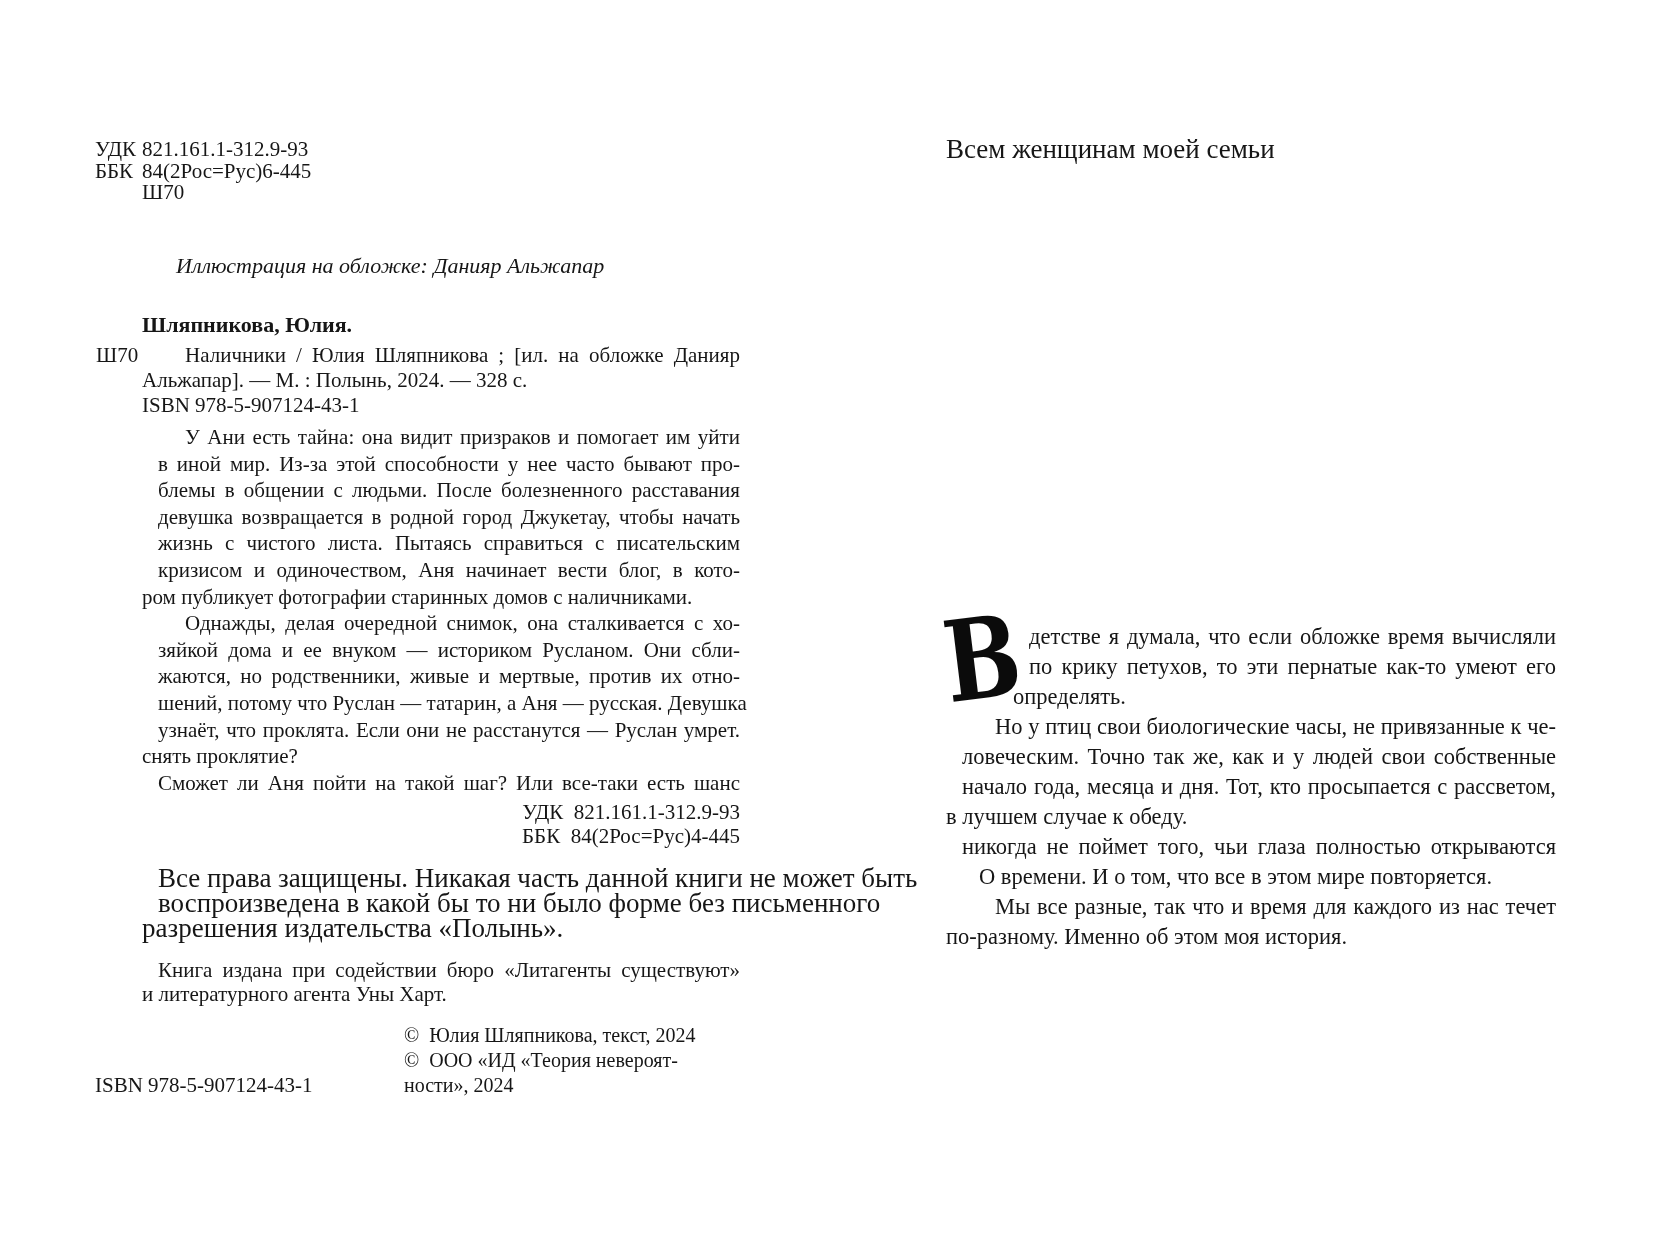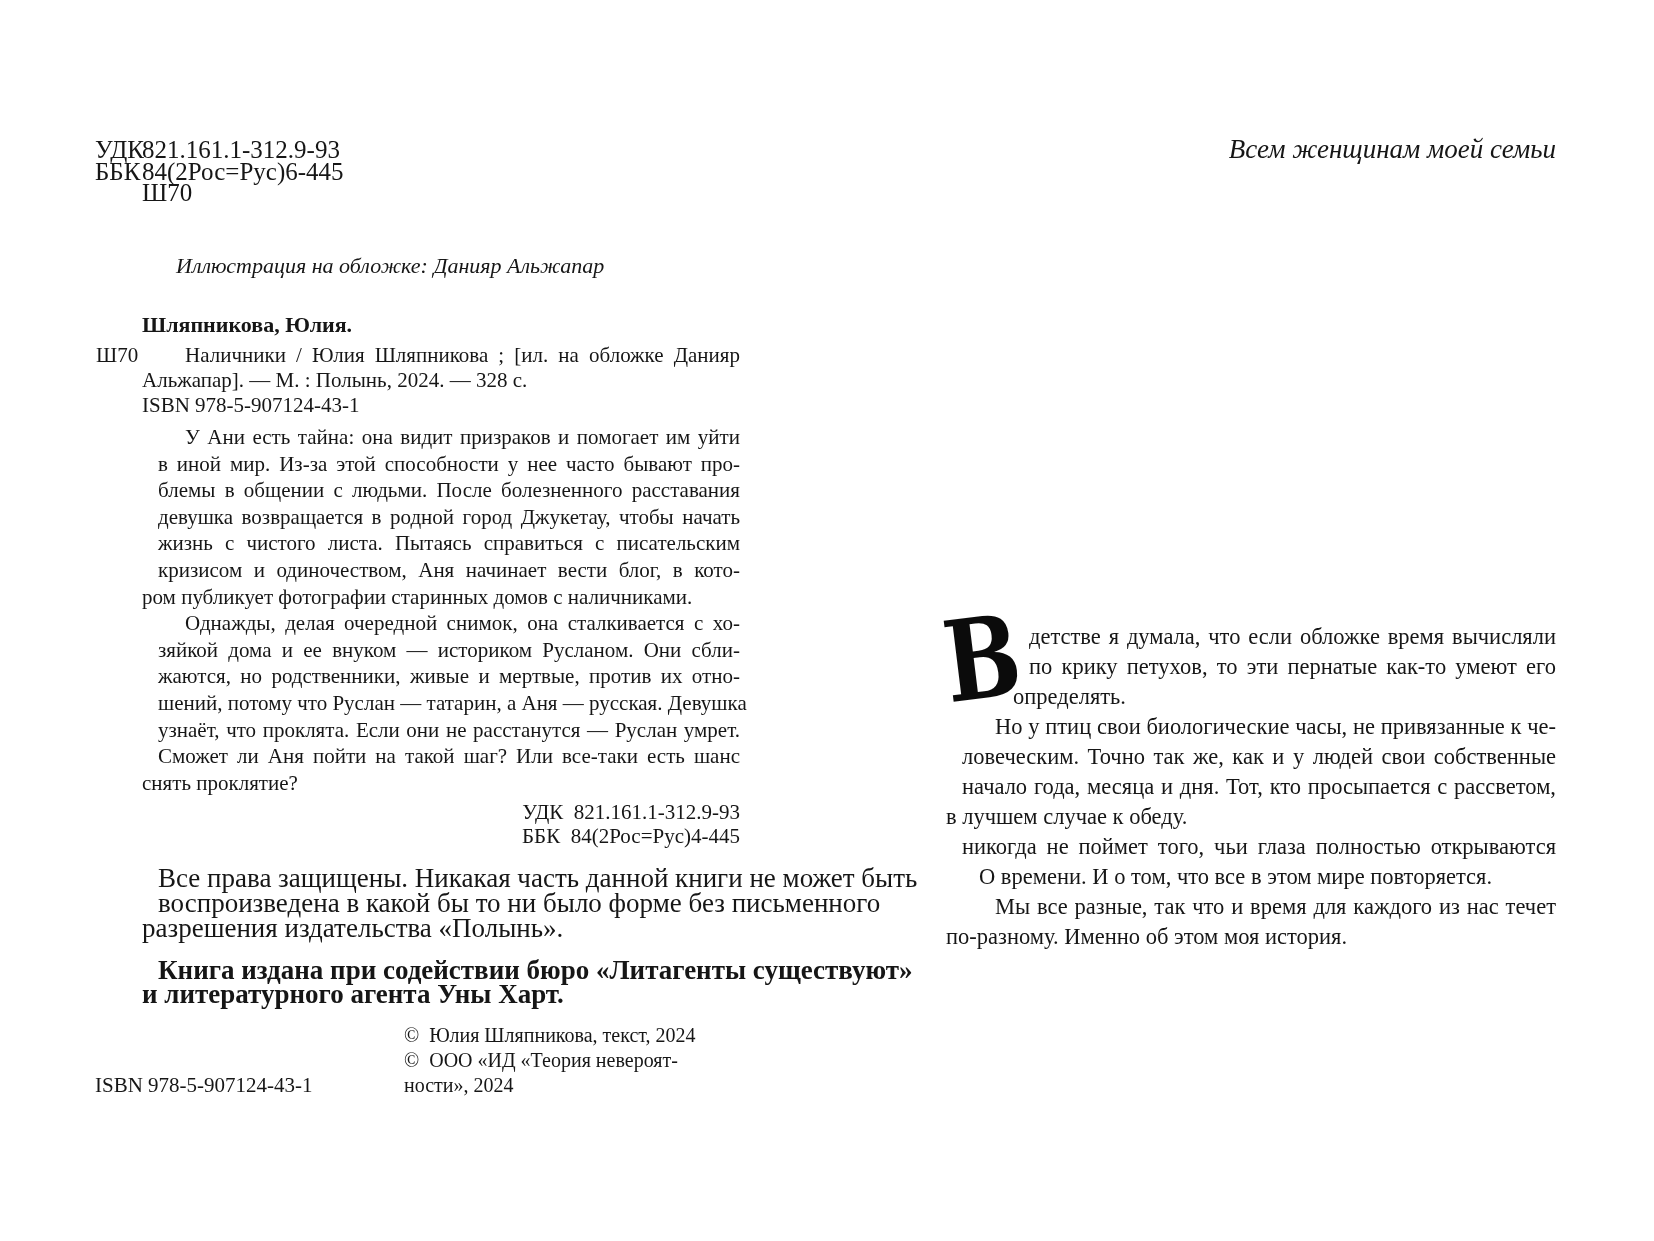--- a/index.html
+++ b/index.html
@@ -14,21 +14,21 @@
   }
   .blk { position:absolute; }
   .ln { white-space:nowrap; }
   .jf { text-align:justify; text-align-last:justify;margin-left:16px; }
   .prewrap .ln { white-space:pre-wrap; }
 
   
   .udc-top {
     left:95px; top:139px;
     display:grid; grid-template-columns:47px auto;
-    font-size:25px; line-height:21.5px;
+    font-size:21px; line-height:21.5px;
   }
   .illustration-credit {
     left:176px; top:253px;
     font-size:22px; font-style:italic;
   }
   .author-heading {
     left:142px; top:312px;
     font-size:22px; font-weight:bold;
   }
   .catalog-code {
@@ -48,36 +48,36 @@
     left:142px; top:801px; width:598px;
     font-size:21px; line-height:23.5px;
     text-align:right;
   }
   .rights {
     left:142px; top:866px; width:598px;
     font-size:27px; line-height:25px;
   }
   .agency {
     left:142px; top:958px; width:598px;
-    font-size:27px; line-height:24px; font-weight:bold;
+    font-size:21px; line-height:24px; font-weight:normal;
   }
   .copyright {
     left:404px; top:1023px;
     font-size:20px; line-height:25.2px;
   }
   .isbn-bottom {
     left:95px; top:1073px;
     font-size:21px;
   }
 
   
   .dedication {
     left:946px; top:134px; width:610px;
-    font-size:27px; font-style:italic;
-    text-align:right;
+    font-size:27px; 
+    text-align:left;
   }
   .chapter {
     left:946px; top:622px; width:610px;
     font-size:22.5px; line-height:30px;
   }
   .drop-cap {
     position:absolute; left:-8px; top:-14px;
     font-family:"DejaVu Serif",serif;
     font-size:112px; line-height:1; font-weight:bold;
     transform:rotate(-7deg) scaleX(0.8);
@@ -125,22 +125,22 @@
           <div class="ln jf">жизнь с чистого листа. Пытаясь справиться с писательским</div>
           <div class="ln jf">кризисом и одиночеством, Аня начинает вести блог, в кото-</div>
           <div class="ln">ром публикует фотографии старинных домов с наличниками.</div>
         </div>
       <div class="indent-first">
           <div class="ln jf">Однажды, делая очередной снимок, она сталкивается с хо-</div>
           <div class="ln jf">зяйкой дома и ее внуком — историком Русланом. Они сбли-</div>
           <div class="ln jf">жаются, но родственники, живые и мертвые, против их отно-</div>
           <div class="ln jf">шений, потому что Руслан — татарин, а Аня — русская. Девушка</div>
           <div class="ln jf">узнаёт, что проклята. Если они не расстанутся — Руслан умрет.</div>
+          <div class="ln">снять проклятие?</div>
           <div class="ln jf">Сможет ли Аня пойти на такой шаг? Или все-таки есть шанс</div>
-          <div class="ln">снять проклятие?</div>
         </div>
     </div>
 
     <div class="blk udc-bottom prewrap">
         <div class="ln">УДК  821.161.1-312.9-93</div>
         <div class="ln">ББК  84(2Рос=Рус)4-445</div>
       </div>
 
     <div class="blk rights">
         <div class="ln jf">Все права защищены. Никакая часть данной книги не может быть</div>

